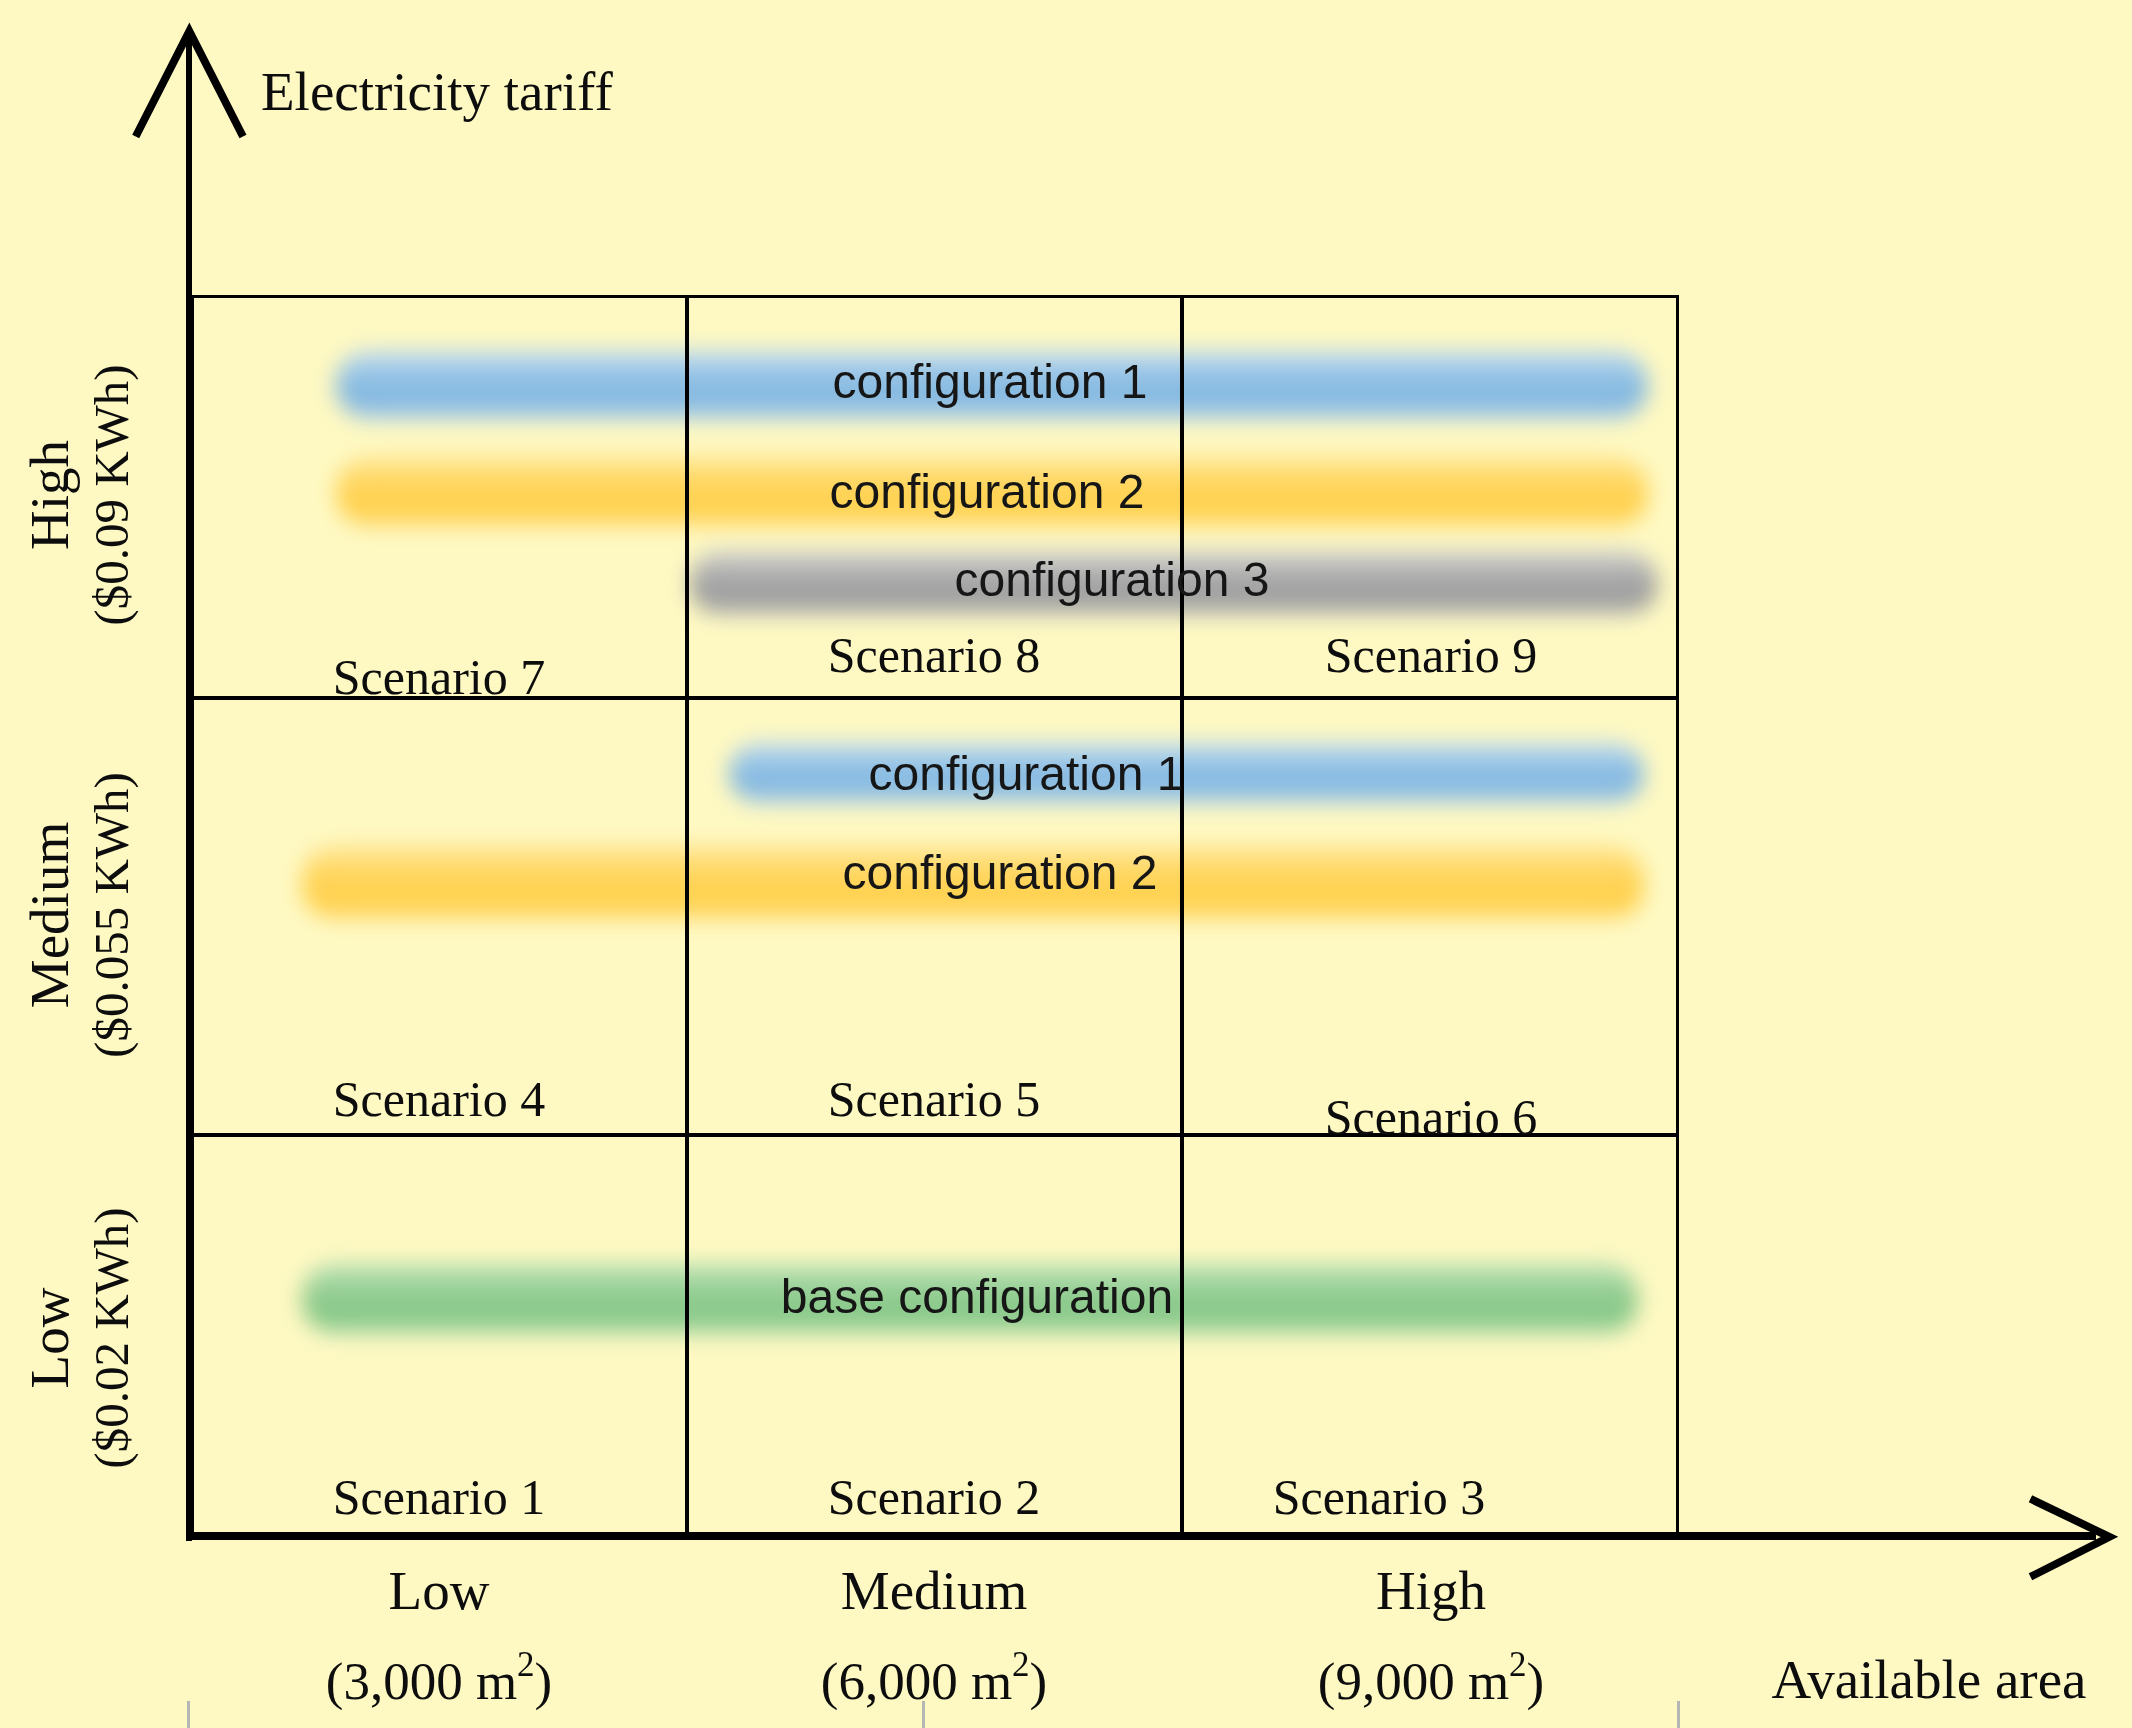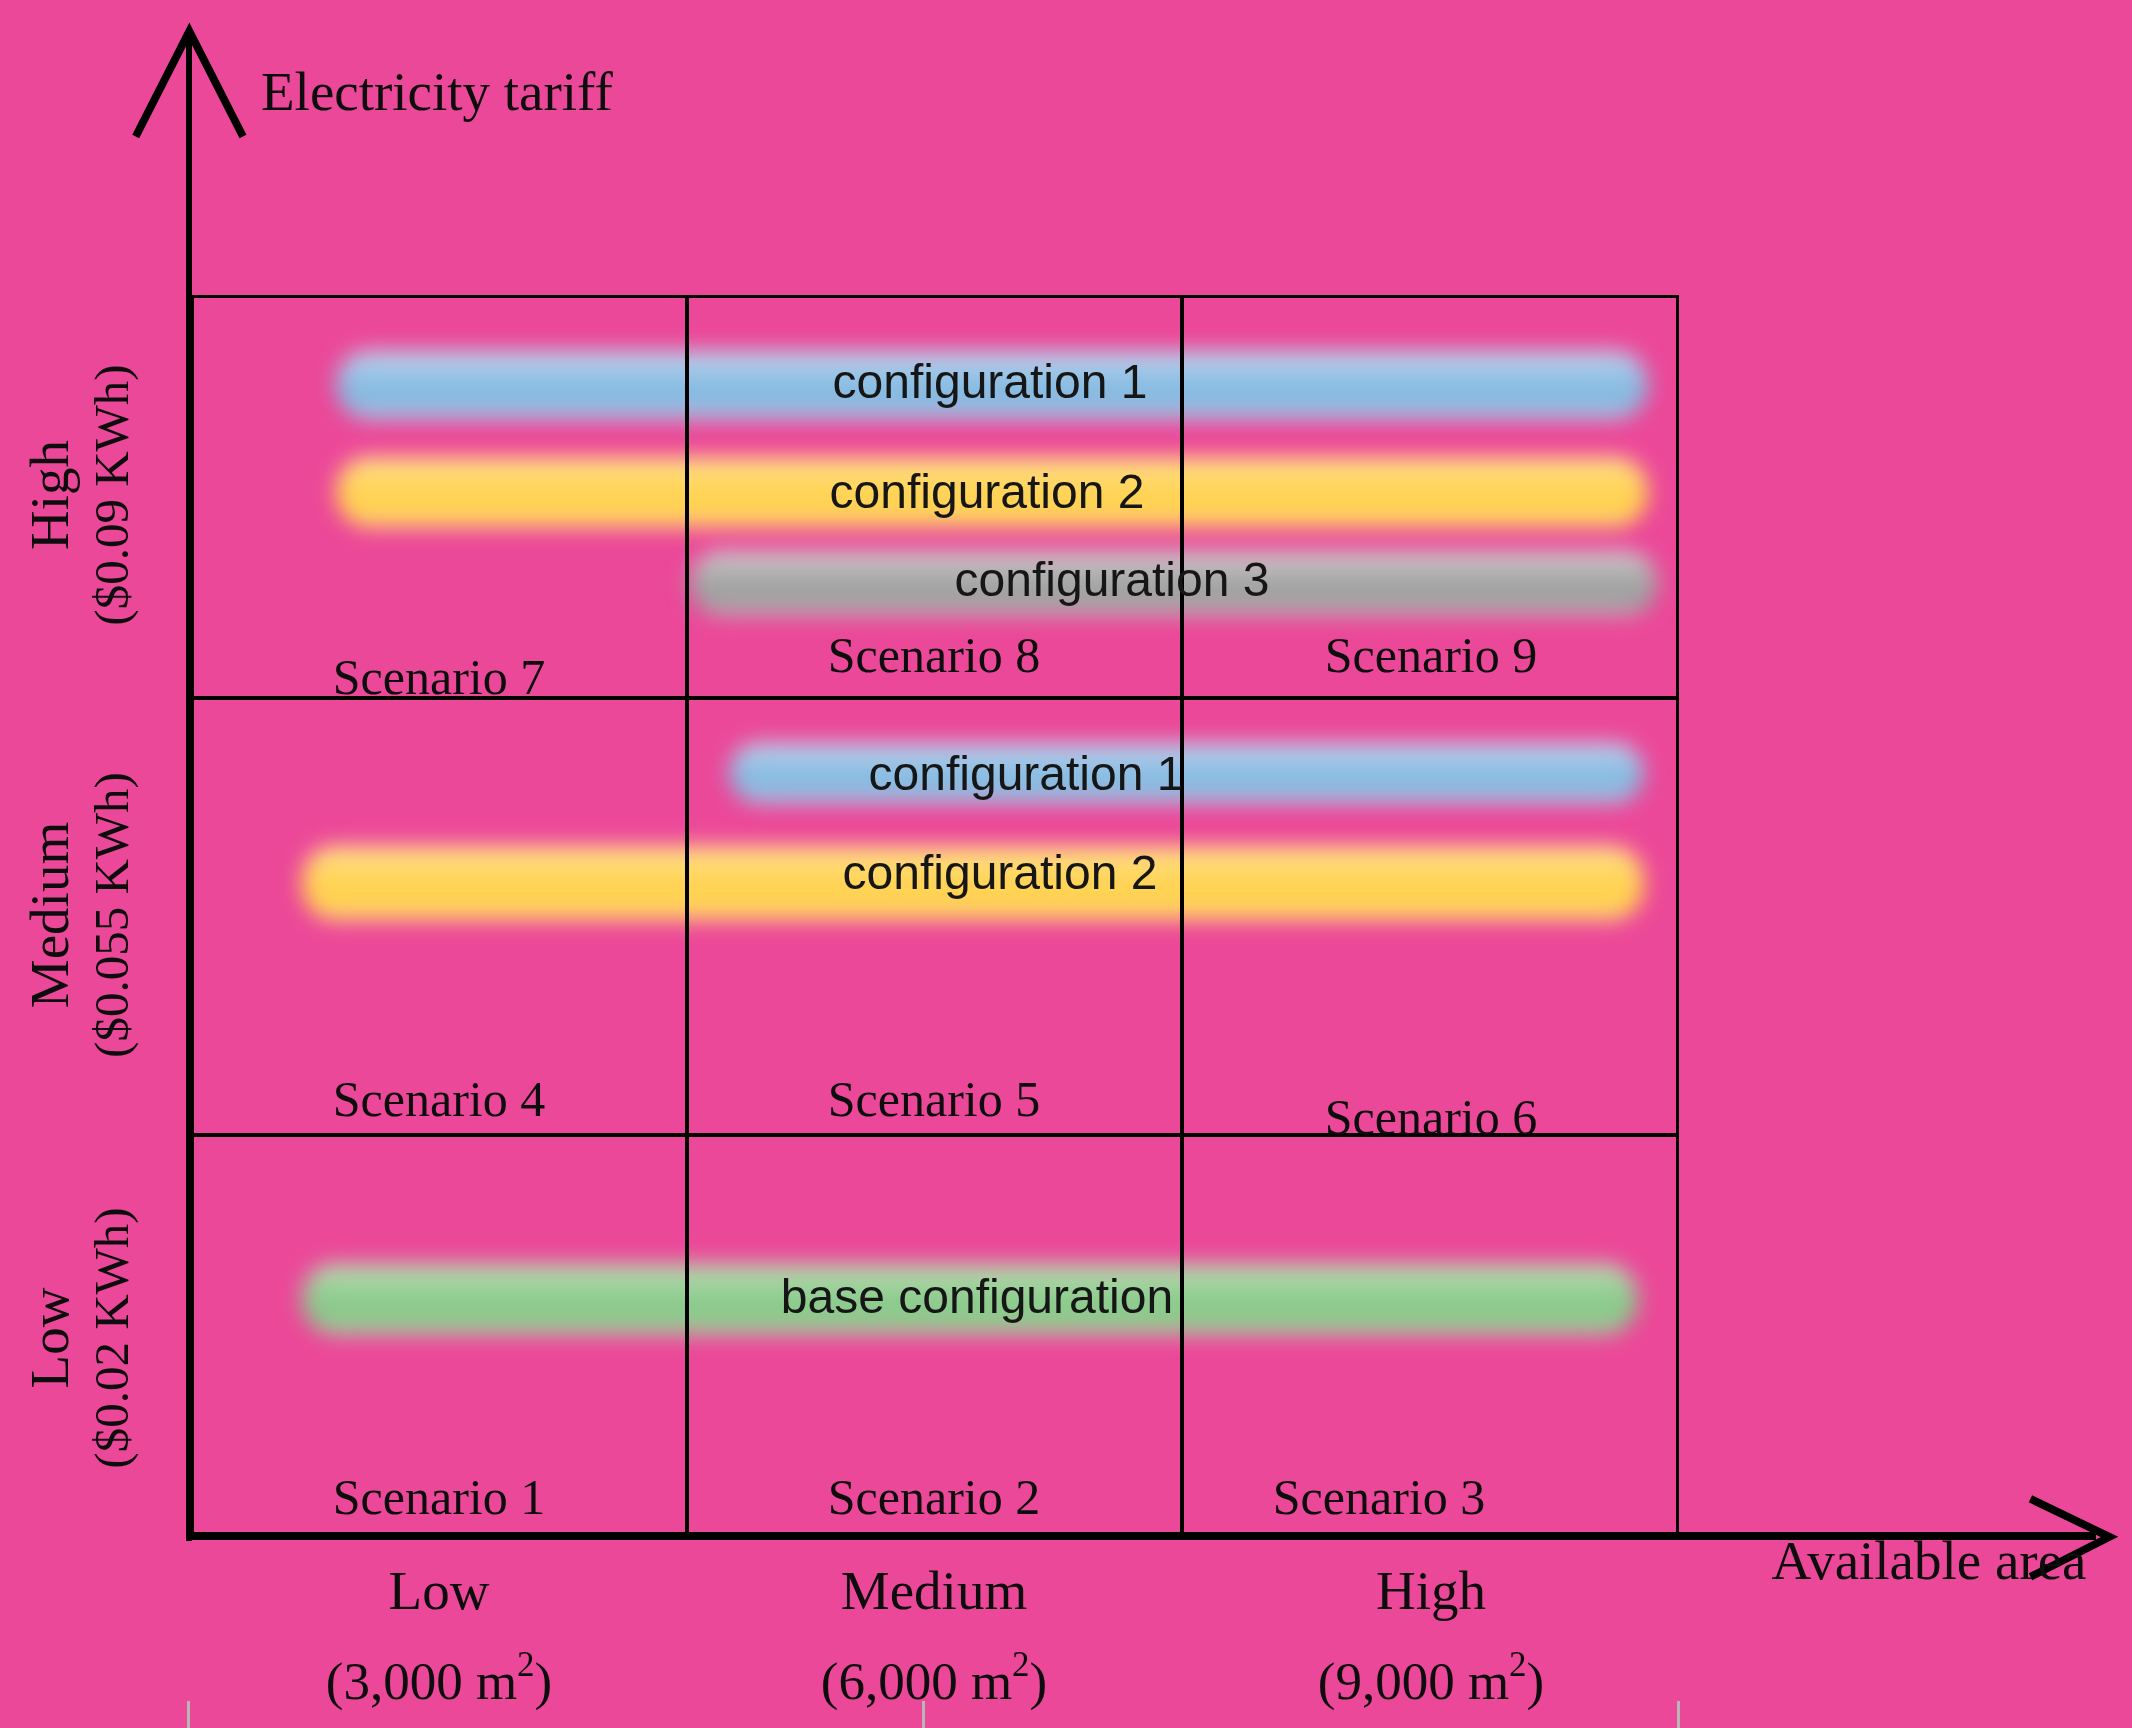--- a/index.html
+++ b/index.html
@@ -1,19 +1,19 @@
 <!DOCTYPE html>
 <html><head>
 <meta charset="utf-8">
 <style>
   html,body{margin:0;padding:0;background:#ffffff;}
   .canvas{
     position:relative;
     width:2133px;height:1728px;
-    background:#ec4899;
+    background:#fef9c3;
     font-family:"Liberation Serif", serif;
     color:#0d0d0d;
     overflow:hidden;
   }
   .abs{position:absolute;}
   .center{transform:translate(-50%,-50%);}
   
   .y-axis-line{left:186px;top:35px;width:5.9px;height:1506px;background:#000;z-index:3;}
   .x-axis-line{left:186px;top:1532px;width:1910px;height:7.8px;background:#000;z-index:3;}
   .axes-svg{left:0;top:0;width:2133px;height:1728px;z-index:3;pointer-events:none;}
@@ -59,21 +59,21 @@
 <div class="canvas">
 
   <div class="abs y-axis-line"></div>
   <div class="abs x-axis-line"></div>
   <svg class="abs axes-svg" viewBox="0 0 2187 1772">
     <polyline points="139,140 194,32 249,140" fill="none" stroke="#000" stroke-width="8"></polyline>
     <polyline points="2082,1537 2163,1576 2082,1617" fill="none" stroke="#000" stroke-width="8"></polyline>
   </svg>
 
   <div class="abs axis-title" style="left:261px;top:60px;">Electricity tariff</div>
-  <div class="abs axis-title center" style="left:1929px;top:1560px;">Available area</div>
+  <div class="abs axis-title center" style="left:1929px;top:1679px;">Available area</div>
 
   <div class="abs grid-box"></div>
   <div class="abs v-div v-div1"></div>
   <div class="abs v-div v-div2"></div>
   <div class="abs h-div h-div1"></div>
   <div class="abs h-div h-div2"></div>
 
   <div class="abs bar bar-blue" style="left:336px;top:351px;width:1312px;height:68px;"></div>
   <div class="abs bar bar-yellow" style="left:336px;top:457px;width:1312px;height:70px;"></div>
   <div class="abs bar bar-gray" style="left:689px;top:551px;width:969px;height:64px;"></div>

